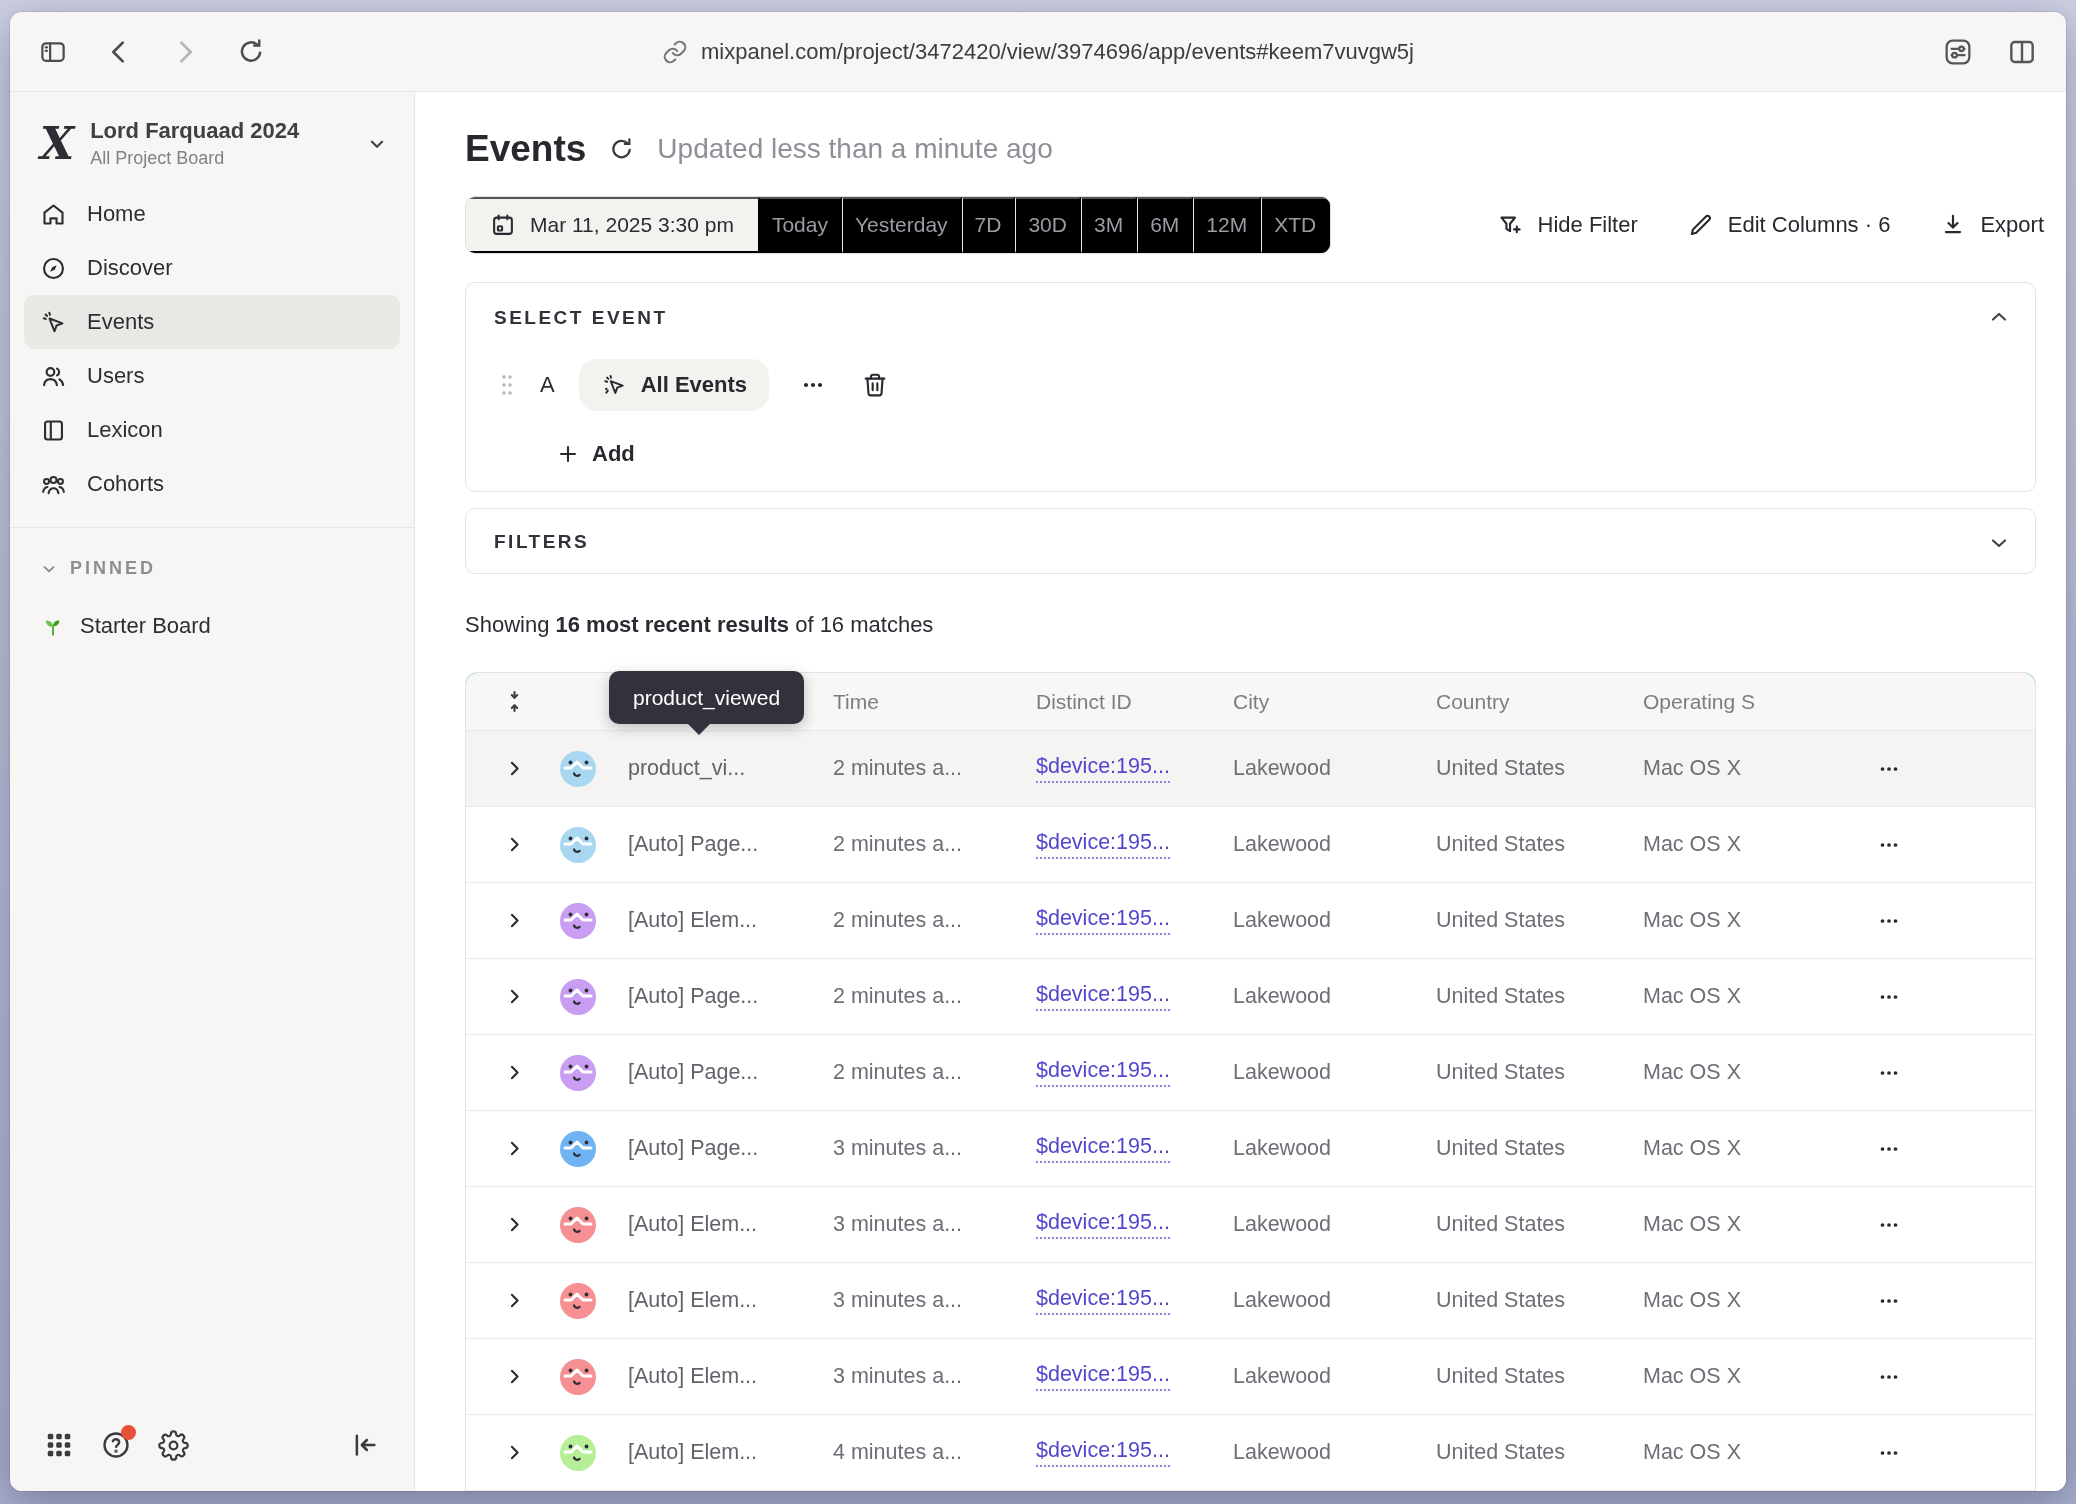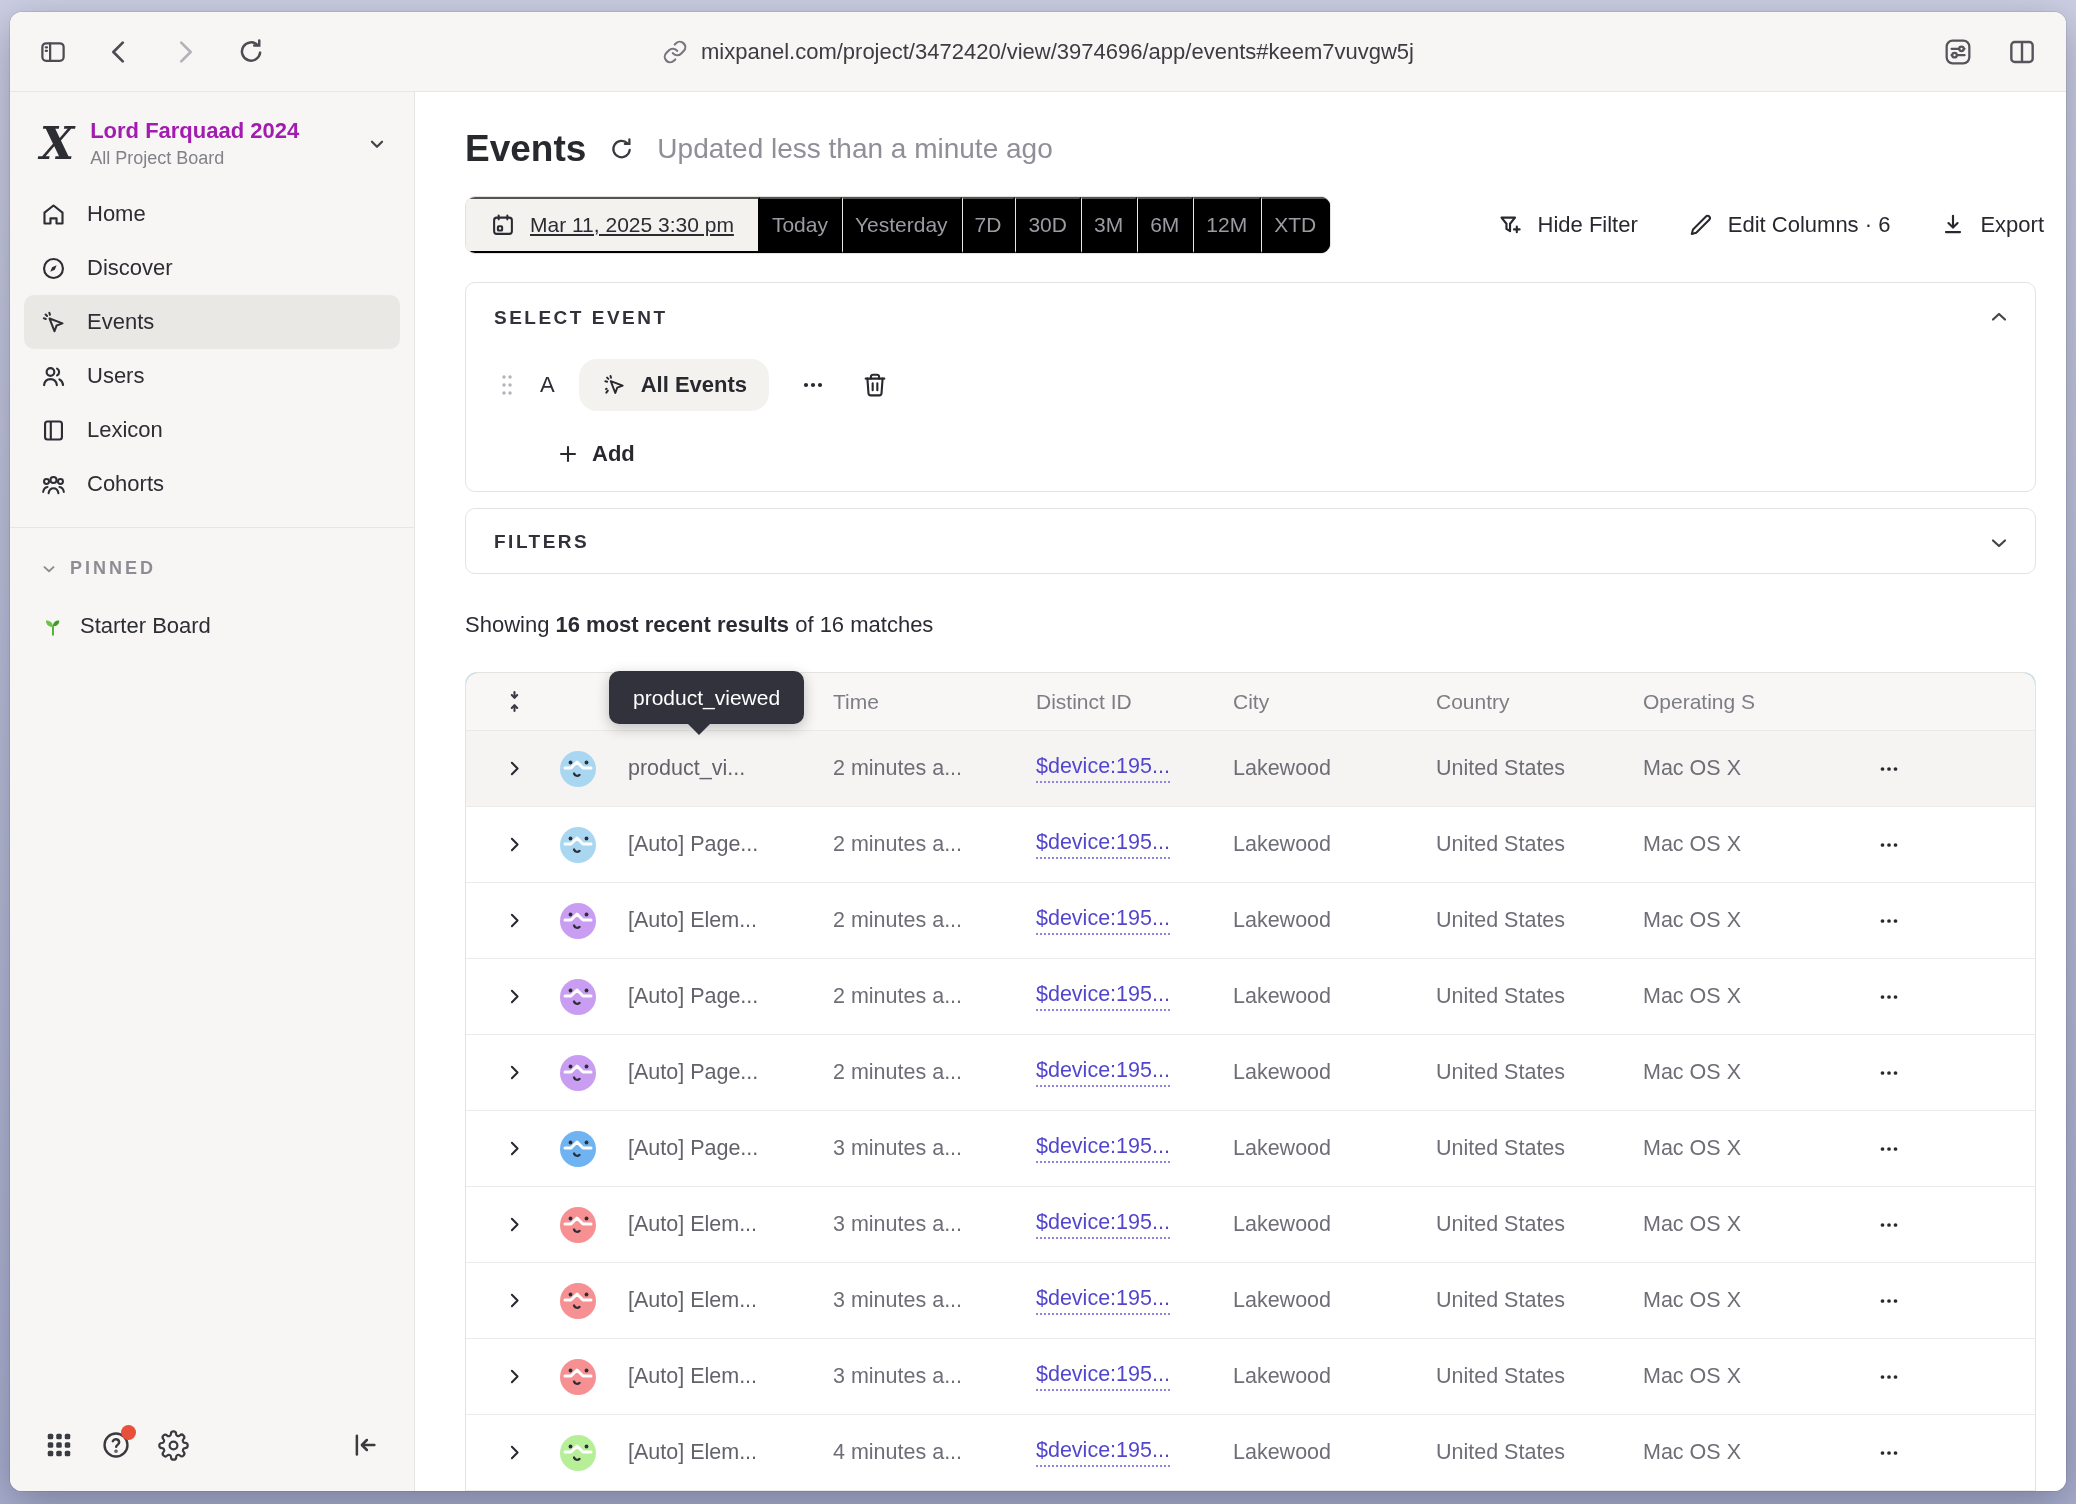--- a/index.html
+++ b/index.html
@@ -32,21 +32,21 @@
   }
   
   .window-body { flex:1; display:flex; min-height:0; }
   .sidebar {
     width:405px; flex:none; background:#f7f6f4; border-right:1px solid #e7e5e2;
     display:flex; flex-direction:column; min-height:0;
   }
   .project-row { display:flex; align-items:center; gap:16px; margin:26px 26px 0 30px; }
   .mx-logo { font-family:"DejaVu Serif", serif; font-style:italic; font-weight:bold; font-size:44px; line-height:44px; color:#2d2d34; }
   .project-meta { min-width:0; }
-  .project-name { font-size:22px; font-weight:700; color:#a21caf; }
+  .project-name { font-size:22px; font-weight:700; color:#404040; }
   .project-sub { font-size:18px; color:#81818a; margin-top:4px; }
   .project-chevron { margin-left:auto; }
   .new-row { display:flex; gap:12px; margin:28px 26px 0 28px; }
   .new-btn {
     flex:1; height:56px; background:#fff; border:none; border-radius:14px;
     box-shadow:0 1px 3px rgba(40,40,50,.12); cursor:pointer;
     display:flex; align-items:center; gap:16px; padding:0 22px;
     font-family:inherit; font-size:22px; font-weight:500; color:#2d2d34;
   }
   .search-btn {
@@ -72,21 +72,21 @@
   
   .main { flex:1; background:#fff; padding:0 0 0 50px; overflow:hidden; position:relative; }
   .page-header { margin-top:36px; display:flex; align-items:center; gap:22px; }
   .page-title { font-size:37px; font-weight:700; color:#28282f; }
   .updated { font-size:28px; color:#8f8f97; }
   
   .filter-row { margin-top:26px; display:flex; align-items:center; padding-right:22px; }
   .seg-control { display:flex; align-items:stretch; height:58px; border:1px solid #e3e1de; border-radius:10px; overflow:hidden; background:#fff; }
   .seg { display:flex; align-items:center; gap:14px; padding:0 12px; font-size:21px; color:#9b9ba3; border-left:1px solid #e9e7e4; background:#000000; cursor:pointer; white-space:nowrap; }
   .seg:first-child { border-left:none; }
-  .seg.date { background:#f3f2ef; color:#2b2b33; font-weight:500; padding:0 24px;text-decoration:underline; }
+  .seg.date { background:#f3f2ef; color:#2b2b33; font-weight:500; padding:0 24px; }
   .seg.xtd { gap:10px; }
   .fr-actions { margin-left:auto; display:flex; align-items:center; gap:50px; }
   .fr-btn { display:flex; align-items:center; gap:14px; background:none; border:none; cursor:pointer; font-family:inherit; font-size:22px; font-weight:500; color:#28282f; white-space:nowrap; }
   
   .card { border:1px solid #e5e3e0; border-radius:10px; margin-right:30px; position:relative; background:#fff; }
   .select-card { margin-top:28px; padding:24px 28px 24px 28px; }
   .card-title { font-size:19px; font-weight:700; letter-spacing:2.5px; color:#32323a; }
   .card-chevron { position:absolute; right:24px; top:22px; cursor:pointer; }
   .event-row { margin-top:30px; display:flex; align-items:center; }
   .drag-handle { margin-left:6px; cursor:grab; }

